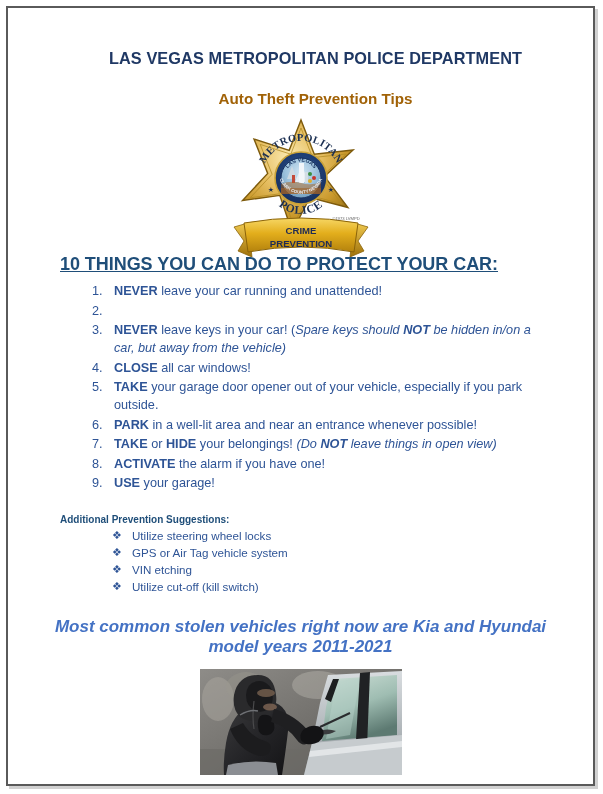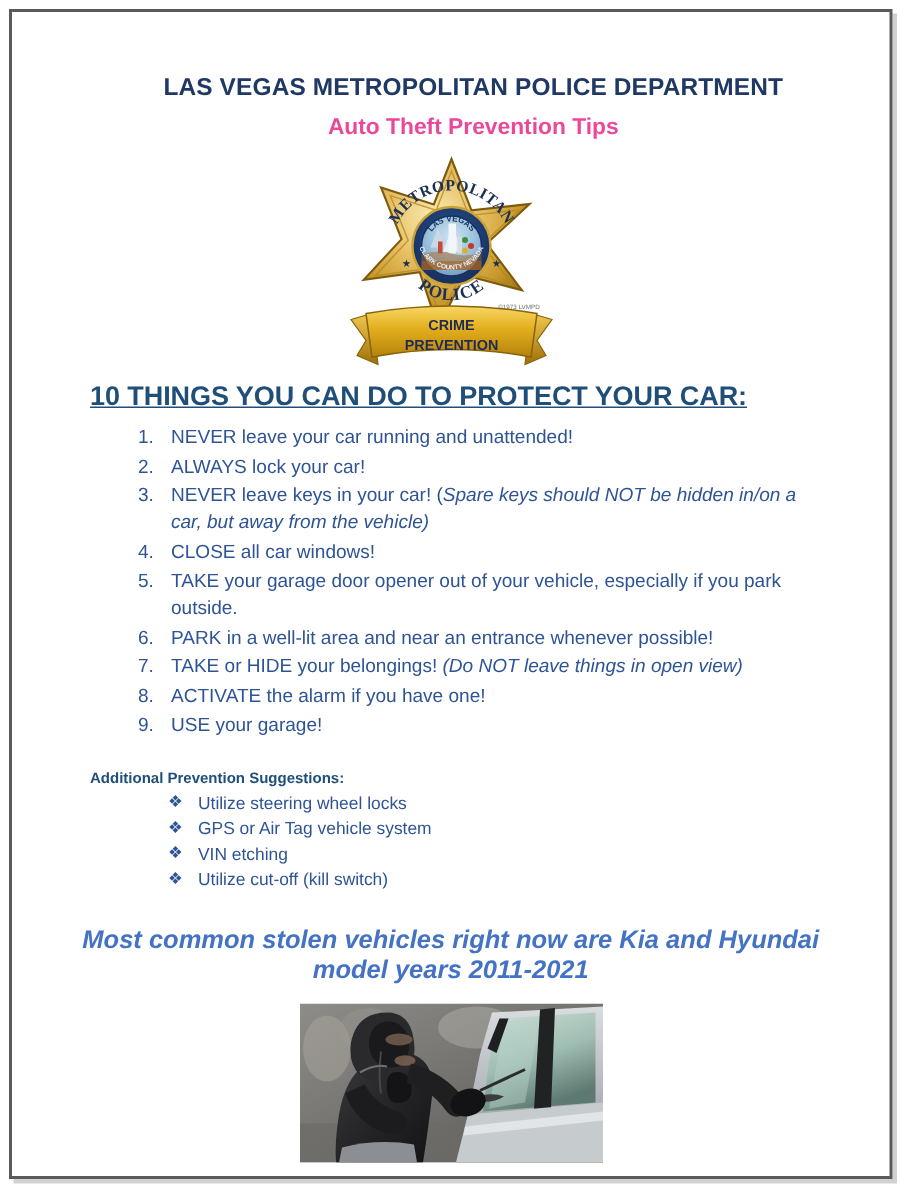--- a/index.html
+++ b/index.html
@@ -37,24 +37,24 @@
     padding-left: 30px;
   }
   .doc-title {
     color: #1f3864;
     font-size: 16.3px;
     font-weight: bold;
     letter-spacing: 0.1px;
     line-height: 1.25;
   }
   .doc-subtitle {
-    color: #ec4899;
+    color: #a16207;
     font-size: 15.2px;
     font-weight: bold;
-    margin-top: 7px;
+    margin-top: 21px;
     line-height: 1.25;
   }
 
   
   .badge-wrap {
     margin-top: 9px;
     display: flex;
     justify-content: center;
   }
   .badge-svg { display: block; }
@@ -90,21 +90,21 @@
   }
   ol.tips li .num {
     width: 22px;
     flex: 0 0 22px;
     text-align: left;
   }
   ol.tips li .txt {
     flex: 1 1 auto;
     padding-right: 55px;
   }
-  ol.tips li .txt b { font-weight: normal; }
+  ol.tips li .txt b { font-weight: bold; }
   ol.tips li .txt i { font-style: italic; }
 
   
   .addl-heading {
     margin-left: 52px;
     margin-top: 22px;
     color: #1f4e79;
     font-size: 10px;
     font-weight: bold;
   }
@@ -251,21 +251,20 @@
 
     <div class="section-heading">10 THINGS YOU CAN DO TO PROTECT YOUR CAR:</div>
 
     <ol class="tips">
           <li>
             <span class="num">1.</span>
             <span class="txt"><b>NEVER</b> leave your car running and unattended!</span>
           </li>
           <li>
             <span class="num">2.</span>
-            <span class="txt"><b>ALWAYS</b> lock your car!</span>
           </li>
           <li>
             <span class="num">3.</span>
             <span class="txt"><b>NEVER</b> leave keys in your car! (<i>Spare keys should <b>NOT</b> be hidden in/on a car, but away from the vehicle)</i></span>
           </li>
           <li>
             <span class="num">4.</span>
             <span class="txt"><b>CLOSE</b> all car windows!</span>
           </li>
           <li>

